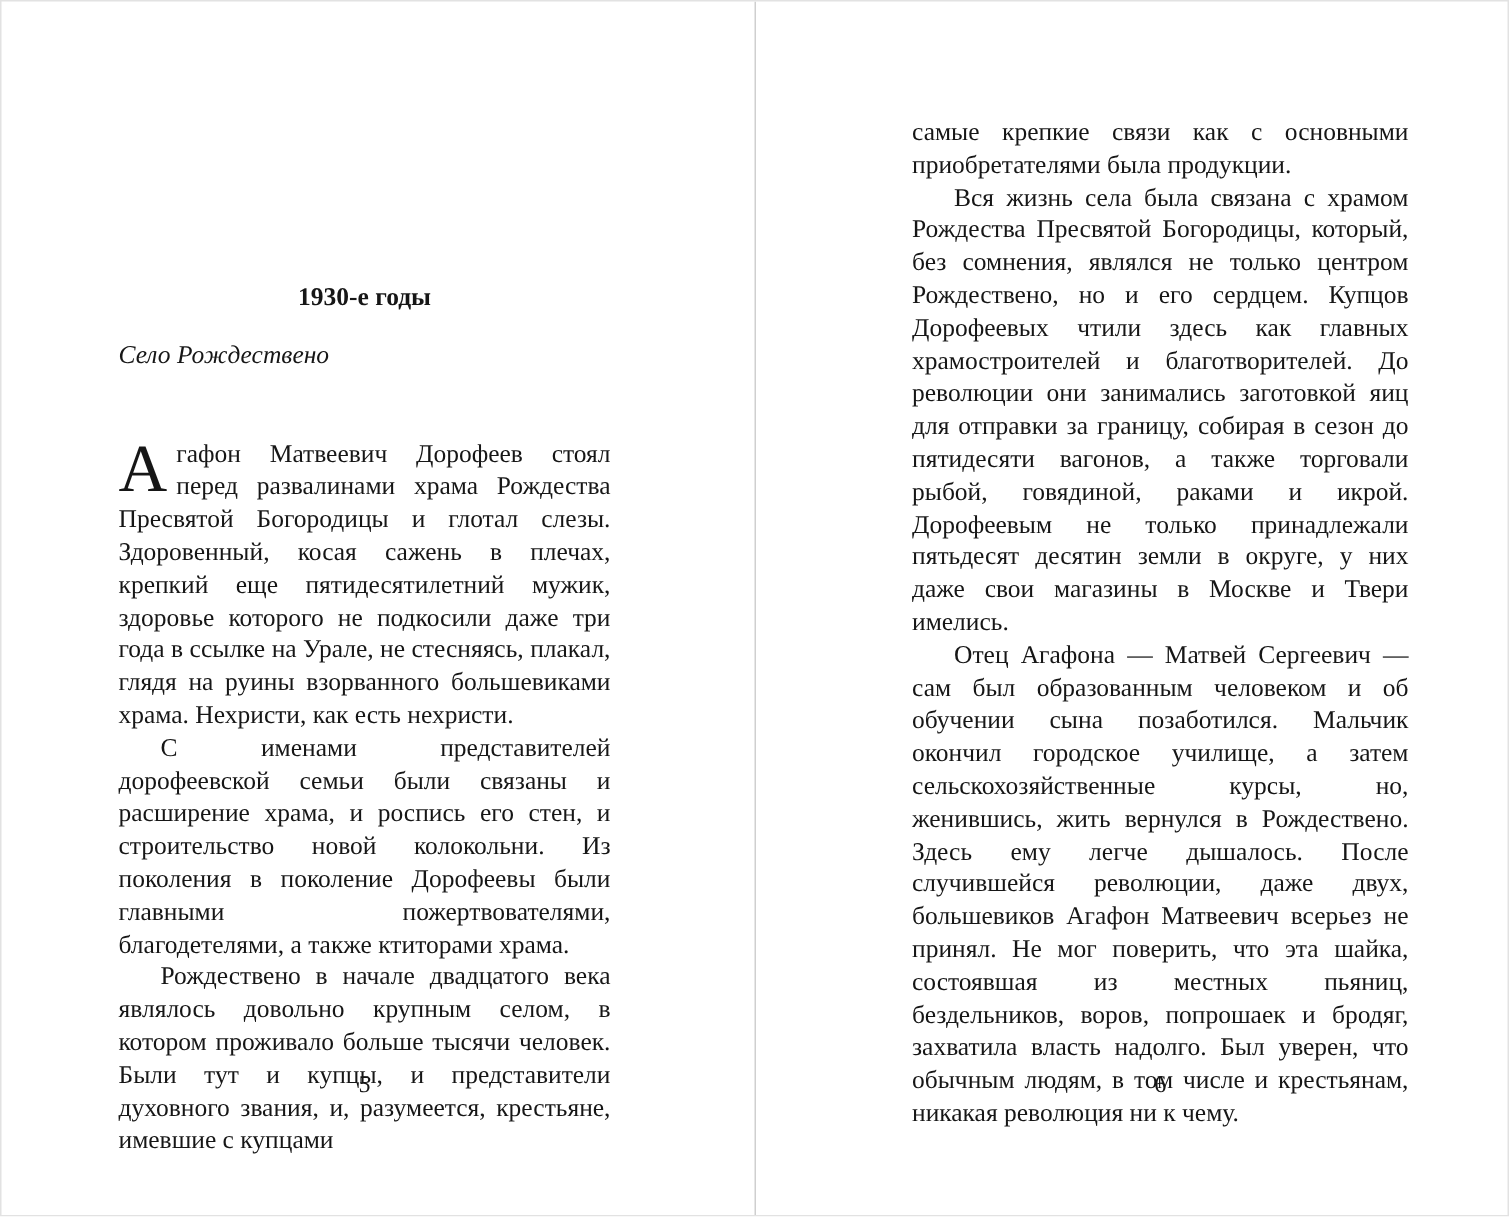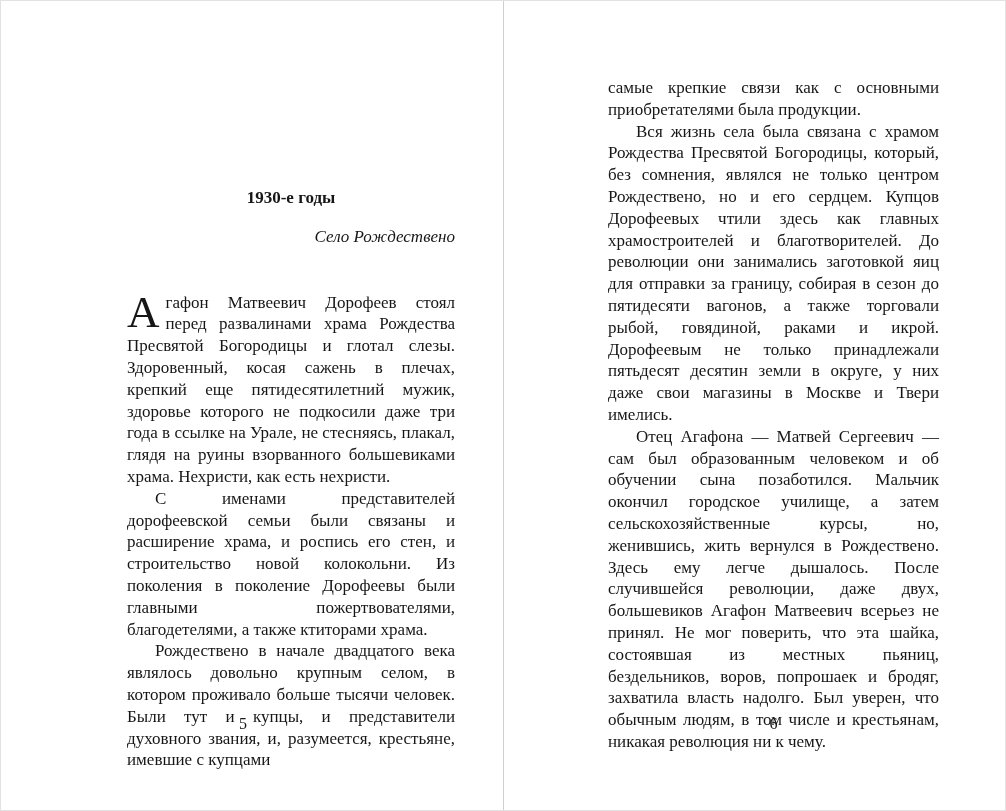--- a/index.html
+++ b/index.html
@@ -29,38 +29,37 @@
   .text-block {
     position: absolute;
     text-align: justify;
     font-size: 17px;
     line-height: 21.8px;
   }
   .left-block {
     left: 78px;
     top: 186px;
     width: 328px;
-    margin-left: 48px;
   }
   .right-block {
     left: 607px;
     top: 76px;
     width: 331px;
   }
   .heading {
     font-size: 17px;
     font-weight: bold;
     text-align: center;
     margin: 0 0 17px 0;
   }
   .subheading {
     font-size: 17px;
     font-weight: normal;
     font-style: italic;
-    text-align: right;
+    text-align: left;
     margin: 0 0 44px 0;
   }
   .para {
     margin: 0;
   }
   .para.indent {
     text-indent: 28px;
   }
   .dropcap {
     float: left;

